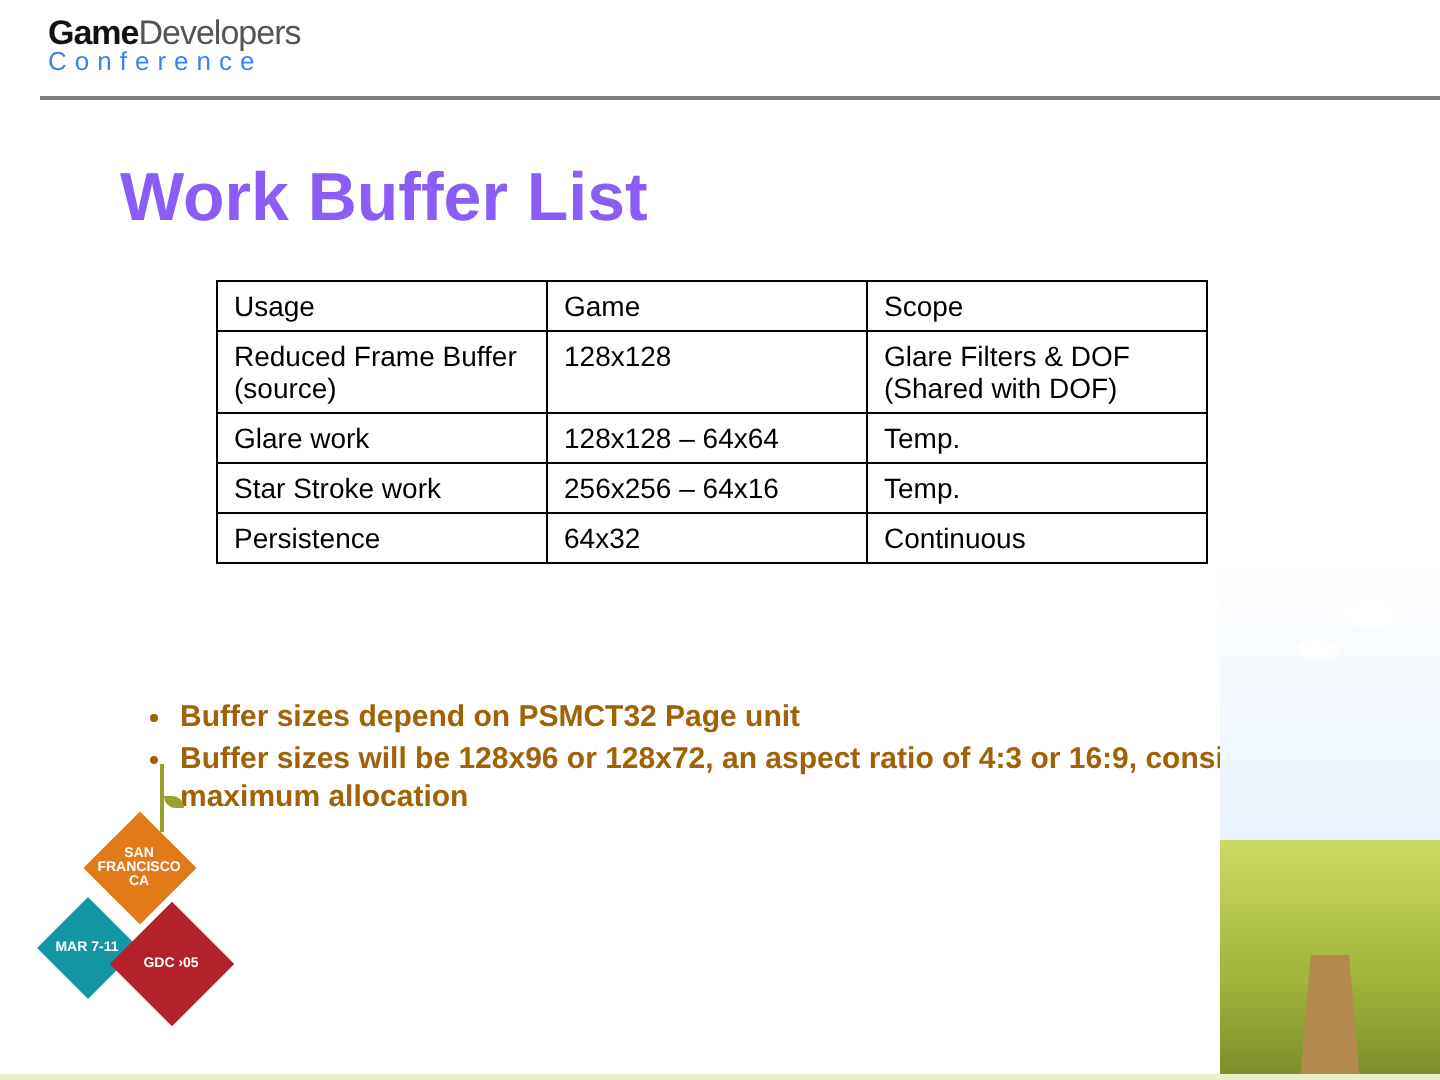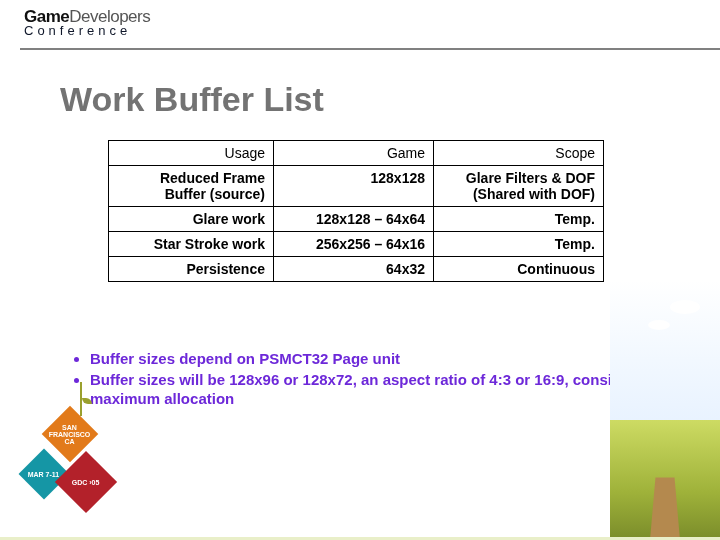--- a/index.html
+++ b/index.html
@@ -17,71 +17,71 @@
     left: 24px; top: 8px;
     width: 672px;
   }
   .brand-logo {
     font-family: "Trebuchet MS", Arial, sans-serif;
     line-height: 1;
   }
   .brand-logo .l1 { font-size: 17px; letter-spacing: -0.5px; }
   .brand-logo .l1 .b { font-weight: 700; color:#111; }
   .brand-logo .l1 .t { color:#555; font-weight: 400; }
-  .brand-logo .l2 { font-size: 13px; letter-spacing: 4px; color:#0f172a; text-transform: none; margin-top:-1px; }
+  .brand-logo .l2 { font-size: 13px; letter-spacing: 4px; color:#3b82f6; text-transform: none; margin-top:-1px; }
 
   .rule {
     position: absolute;
     left: 20px; right: 0; top: 48px;
     height: 2px;
     background: #808080;
   }
 
   
   .title {
     position: absolute;
     left: 60px; top: 80px;
     font-family: Verdana, Geneva, sans-serif;
     font-size: 34px;
     font-weight: 700;
-    color: #737373;
+    color: #8b5cf6;
   }
 
   
   .tbl {
     position: absolute;
     left: 108px; top: 140px;
     border-collapse: collapse;
     font-family: "Trebuchet MS", Verdana, sans-serif;
     font-size: 14px;
     color: #000;
   }
   .tbl th, .tbl td {
     border: 1px solid #000;
     padding: 4px 8px;
     vertical-align: top;
-    text-align: right;
-    font-weight: 700;
-  }
-  .tbl th { text-align: right; font-weight: 400; }
+    text-align: left;
+    font-weight: 400;
+  }
+  .tbl th { text-align: left; font-weight: 400; }
   .col-usage { width: 165px; }
   .col-size  { width: 160px; }
   .col-scope { width: 170px; }
 
   
   .bullets {
     position: absolute;
     left: 72px; top: 350px;
     width: 590px;
     font-family: Verdana, Geneva, sans-serif;
     font-size: 15px;
     font-weight: 700;
     line-height: 1.25;
     list-style: disc;
-    color:#6d28d9;
+    color:#a16207;
   }
   .bullets li { margin-left: 18px; margin-bottom: 2px; }
 
   
   .footer-art {
     position: absolute;
     right: 0; bottom: 0;
     width: 110px; height: 260px;
     background:
       linear-gradient(to top, #d7e7ff 0%, #eef6ff 60%, #ffffff 100%);

